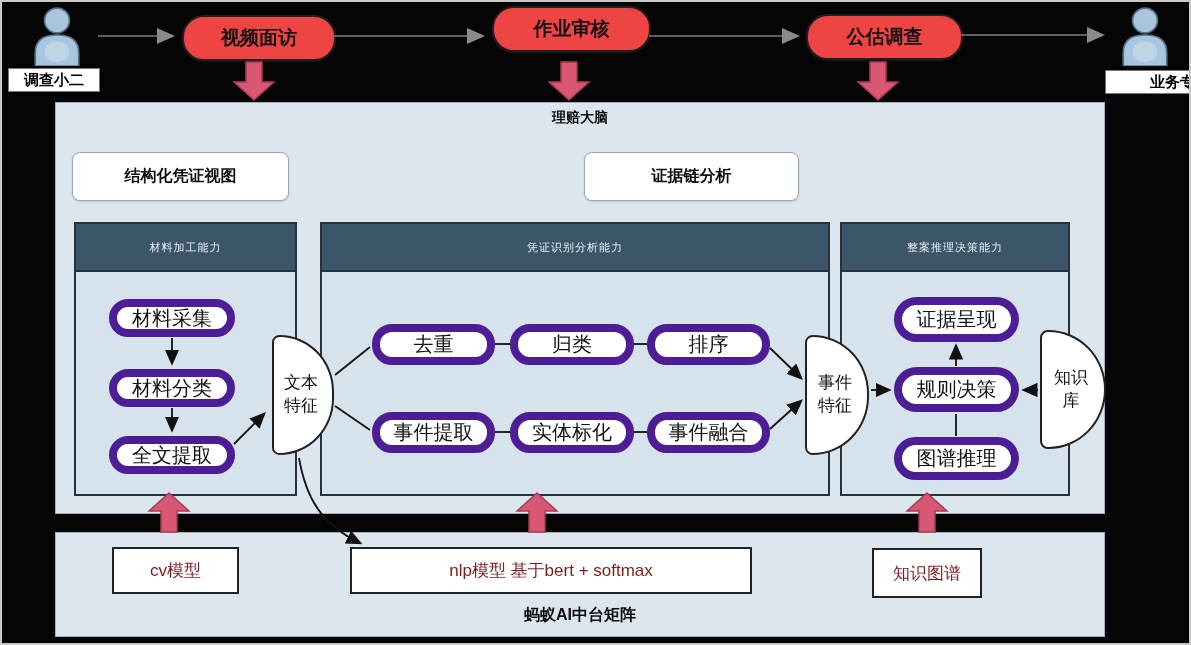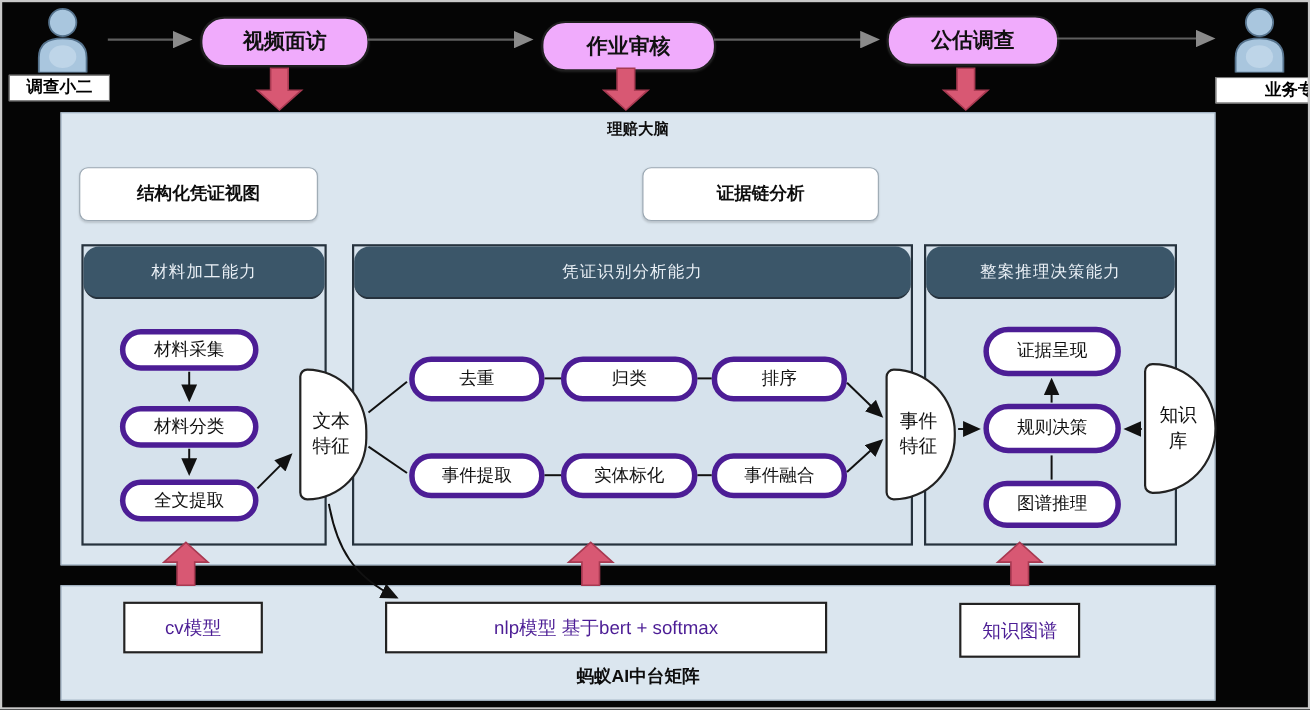--- a/index.html
+++ b/index.html
@@ -8,21 +8,21 @@
     box-sizing:border-box;border:2px solid #c9c9c9;overflow:hidden;
     font-family:"Liberation Sans","DejaVu Sans",sans-serif;color:#111;
   }
   
   .actor{position:absolute;width:70px;text-align:center;}
   .actor-label{
     position:absolute;background:#fff;border:1px solid #777;color:#000;
     font-size:15px;font-weight:bold;text-align:center;line-height:22px;height:22px;
   }
   .flow-pill{
-    position:absolute;height:42px;background:#f0abfc;border:2px solid #1f1f1f;
+    position:absolute;height:42px;background:#ef4444;border:2px solid #1f1f1f;
     border-radius:22px;display:flex;align-items:center;justify-content:center;
     font-size:19px;font-weight:600;color:#111;box-shadow:0 1px 2px rgba(255,255,255,.08);font-family:Liberation Serif, serif;
   }
   
   .panel{position:absolute;background:#dbe6ef;border:1px solid #9db0c0;box-sizing:border-box;}
   .brain-title{
     position:absolute;left:53px;top:107px;width:1050px;text-align:center;
     font-size:14px;font-weight:bold;color:#0d0d0d;
   }
   .feature-box{
@@ -30,36 +30,36 @@
     border-radius:8px;display:flex;align-items:center;justify-content:center;
     font-size:16px;font-weight:bold;color:#0d0d0d;box-shadow:0 1px 2px rgba(0,0,0,.15);
   }
   .feature-box.hot{background:#d9506b;border-color:#b23c54;}
   .subpanel{
     position:absolute;top:220px;height:274px;border:2px solid #26323d;
     box-sizing:border-box;background:#d6e2ec;
   }
   .subpanel-header{
     height:46px;background:#3b5669;color:#e9eff5;display:flex;align-items:center;
-    justify-content:center;font-size:15px;letter-spacing:1px;border-bottom:2px solid #26323d;border-radius:14px;
+    justify-content:center;font-size:11px;letter-spacing:1px;border-bottom:2px solid #26323d;
   }
   .node-pill{
-    position:absolute;background:#fff;border:5px solid #4c1d95;border-radius:20px;
-    display:flex;align-items:center;justify-content:center;font-size:16px;color:#111;
+    position:absolute;background:#fff;border:8px solid #4c1d95;border-radius:20px;
+    display:flex;align-items:center;justify-content:center;font-size:20px;color:#111;
     box-sizing:border-box;
   }
   .dshape{
     position:absolute;background:#fff;border:2px solid #222;box-sizing:border-box;
     border-radius:8px 60px 60px 8px / 8px 62px 62px 8px;
     display:flex;align-items:center;justify-content:center;text-align:center;
     font-size:17px;color:#111;line-height:1.35;padding:0 8px 0 4px;
   }
   .model-box{
     position:absolute;background:#fff;border:2px solid #222;box-sizing:border-box;
-    display:flex;align-items:center;justify-content:center;font-size:17px;color:#4c1d95;
+    display:flex;align-items:center;justify-content:center;font-size:17px;color:#7f1d1d;
   }
   .platform-title{
     position:absolute;left:53px;top:603px;width:1050px;text-align:center;
     font-size:16px;font-weight:600;color:#0d0d0d;
   }
   .overlay{position:absolute;left:0;top:0;pointer-events:none;z-index:6;}
   .lift{z-index:4;}
 </style>
 </head>
 <body>
@@ -78,21 +78,21 @@
   <div class="actor" style="left:1108px;top:4px;">
     <svg width="70" height="60" viewBox="0 0 64 58">
       <circle cx="32" cy="14" r="12" fill="#a9c6de" stroke="#55728c" stroke-width="1.6"></circle>
       <path d="M11,58 L11,45 C11,33 19,28 32,28 C45,28 53,33 53,45 L53,58 Z" fill="#a9c6de" stroke="#55728c" stroke-width="1.6"></path>
       <ellipse cx="32" cy="44" rx="12" ry="10" fill="#c3d8ea" opacity="0.8"></ellipse>
     </svg>
   </div>
   <div class="actor-label" style="left:1103px;top:68px;width:84px;padding-left:32px;">业务专家</div>
 
   <div class="flow-pill" style="left:180px;top:13px;width:150px;">视频面访</div>
-  <div class="flow-pill" style="left:490px;top:17px;width:155px;">作业审核</div>
+  <div class="flow-pill" style="left:490px;top:4px;width:155px;">作业审核</div>
   <div class="flow-pill" style="left:804px;top:12px;width:153px;">公估调查</div>
 
   <div class="panel" style="left:53px;top:100px;width:1050px;height:412px;"></div>
   <div class="brain-title">理赔大脑</div>
 
   <div class="feature-box lift" style="left:70px;width:215px;">结构化凭证视图</div>
   <div class="feature-box lift" style="left:582px;width:213px;">证据链分析</div>
 
   <div class="subpanel" style="left:72px;width:223px;">
     <div class="subpanel-header">材料加工能力</div>

